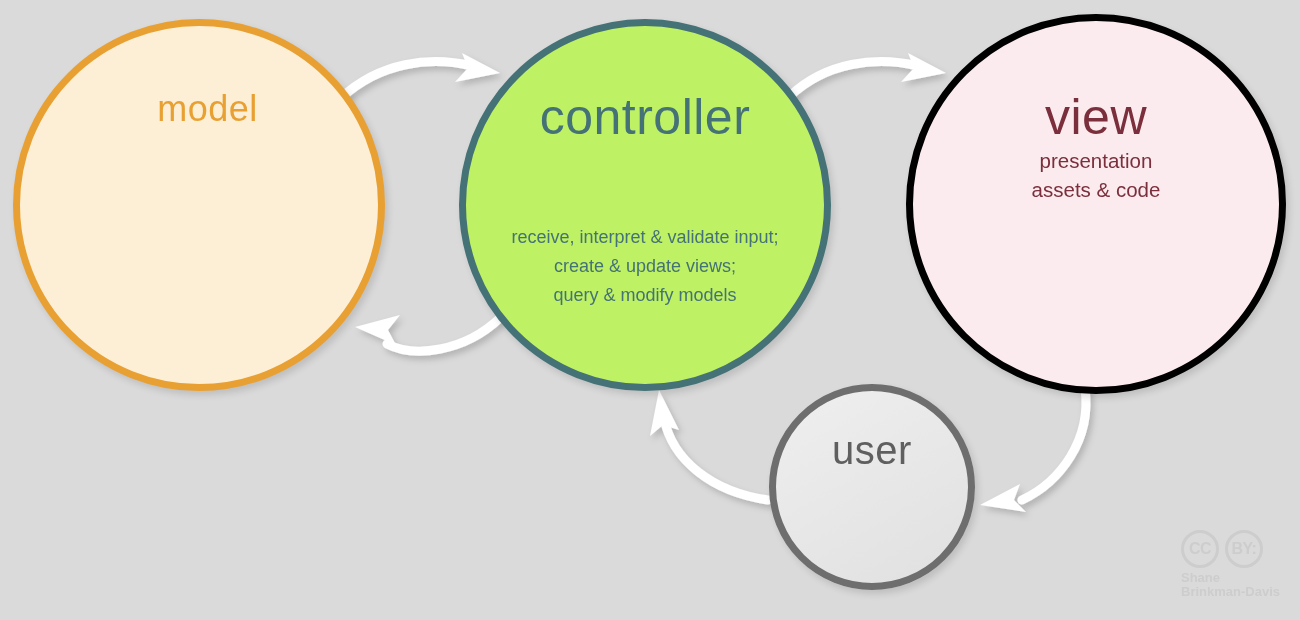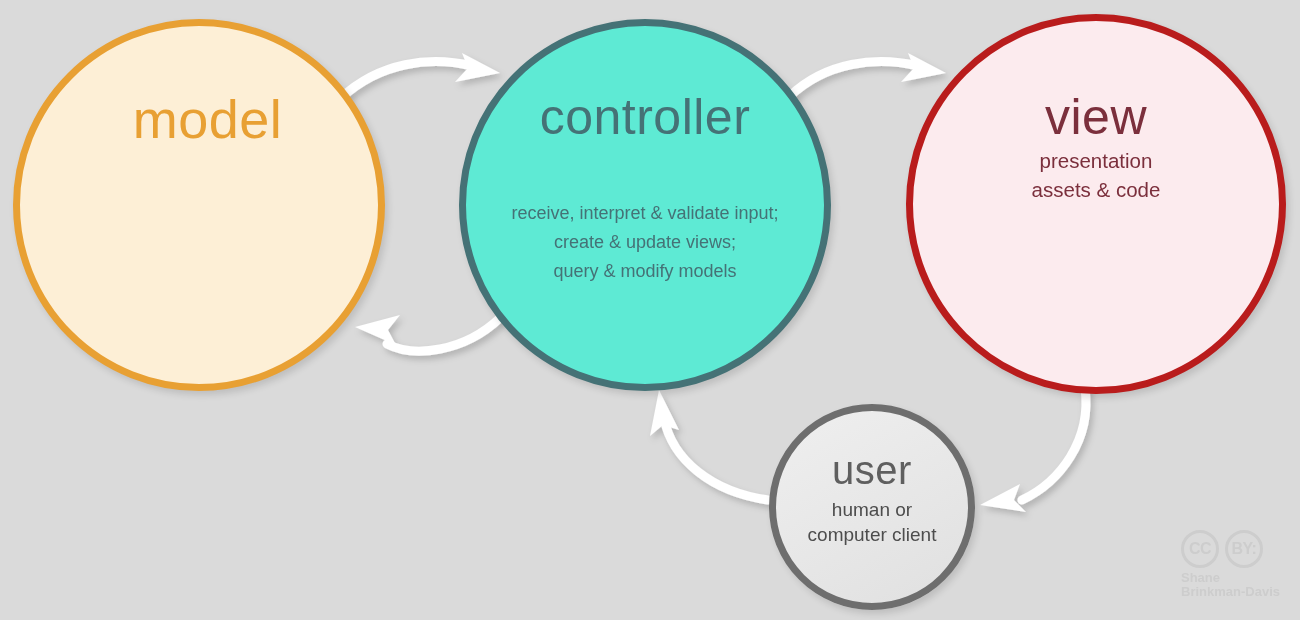--- a/index.html
+++ b/index.html
@@ -43,41 +43,42 @@
     left: 13px;
     top: 19px;
     width: 372px;
     height: 372px;
     background: #fdefd6;
     border: 7px solid #e8a033;
     box-shadow: 3px 4px 7px rgba(0,0,0,0.13);
   }
   #node-model .node-title {
     color: #e8a033;
-    font-size: 54px;
+    font-size: 36px;
     margin-top: 62px;
     letter-spacing: 0.5px;
     margin-left: 17px;
   }
   #node-model .node-desc {
     color: #e8a033;
     font-size: 20.5px;
     line-height: 29px;
     margin-top: 53px;
   }
 
   
   #node-controller {
     left: 459px;
     top: 19px;
     width: 372px;
     height: 372px;
-    background: #5eead4;
+    background: #bef264;
     border: 7px solid #457276;
     box-shadow: 3px 4px 7px rgba(0,0,0,0.13);
+    gap: 24px;
   }
   #node-controller .node-title {
     color: #457276;
     font-size: 50px;
     margin-top: 62px;
     letter-spacing: 0.5px;
   }
   #node-controller .node-desc {
     color: #457276;
     font-size: 18px;
@@ -85,44 +86,45 @@
     margin-top: 53px;
   }
 
   
   #node-view {
     left: 906px;
     top: 14px;
     width: 380px;
     height: 380px;
     background: #fcebee;
-    border: 7px solid #b91c1c;
+    border: 7px solid #000000;
     box-shadow: 3px 4px 7px rgba(0,0,0,0.13);
   }
   #node-view .node-title {
     color: #7b2f3c;
     font-size: 50px;
     margin-top: 67px;
     letter-spacing: 0.5px;
   }
   #node-view .node-desc {
     color: #7b2f3c;
     font-size: 20.5px;
     line-height: 29px;
   }
 
   
   #node-user {
     left: 769px;
-    top: 404px;
+    top: 384px;
     width: 206px;
     height: 206px;
     background: linear-gradient(150deg, #efefef 0%, #e6e6e6 60%, #e0e0e0 100%);
     border: 7px solid #6e6e6e;
     box-shadow: 3px 4px 7px rgba(0,0,0,0.13);
+    gap: 7px;
   }
   #node-user .node-title {
     color: #5f5f5f;
     font-size: 40px;
     margin-top: 37px;
     letter-spacing: 0.5px;
   }
   #node-user .node-desc {
     color: #4d4d4d;
     font-size: 19px;
@@ -220,22 +222,20 @@
   </div>
 
   <div class="node" id="node-view">
     <div class="node-title">view</div>
     <div class="node-desc">presentation
 assets &amp; code</div>
   </div>
 
   <div class="node" id="node-user">
     <div class="node-title">user</div>
-    <div class="node-desc">human or
-computer client</div>
   </div>
 
   <div id="cc-badge">
     <div class="cc-marks">
       <div class="cc-mark">CC</div>
       <div class="cc-mark">BY:</div>
     </div>
     <div id="cc-attribution">Shane
 Brinkman-Davis</div>
   </div>

